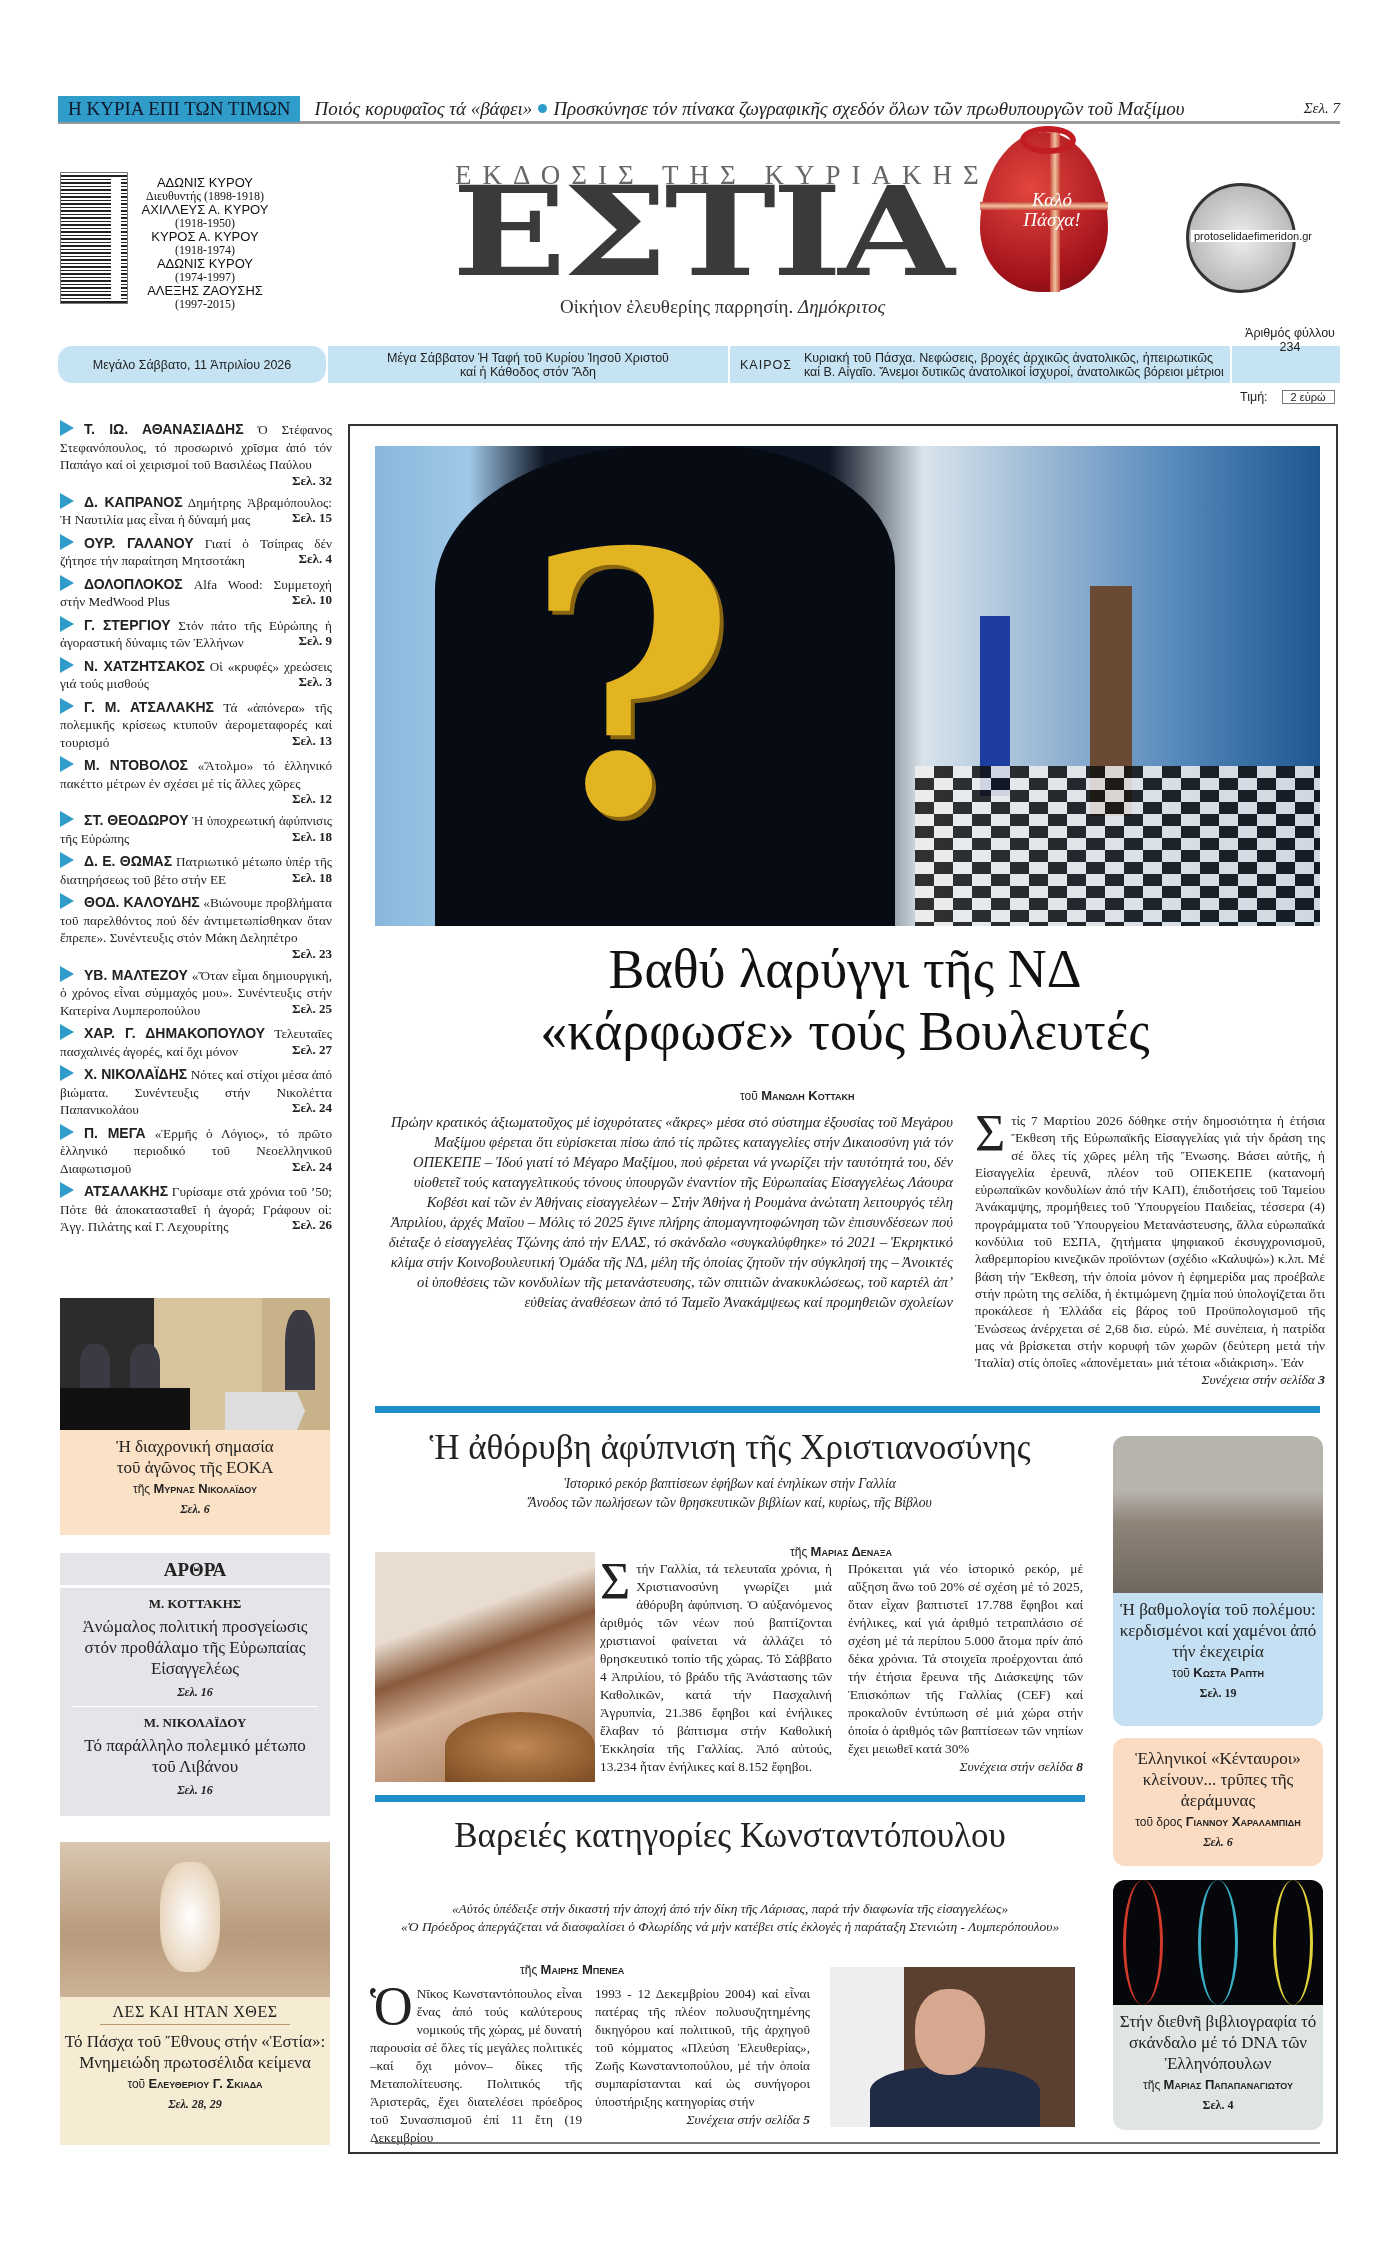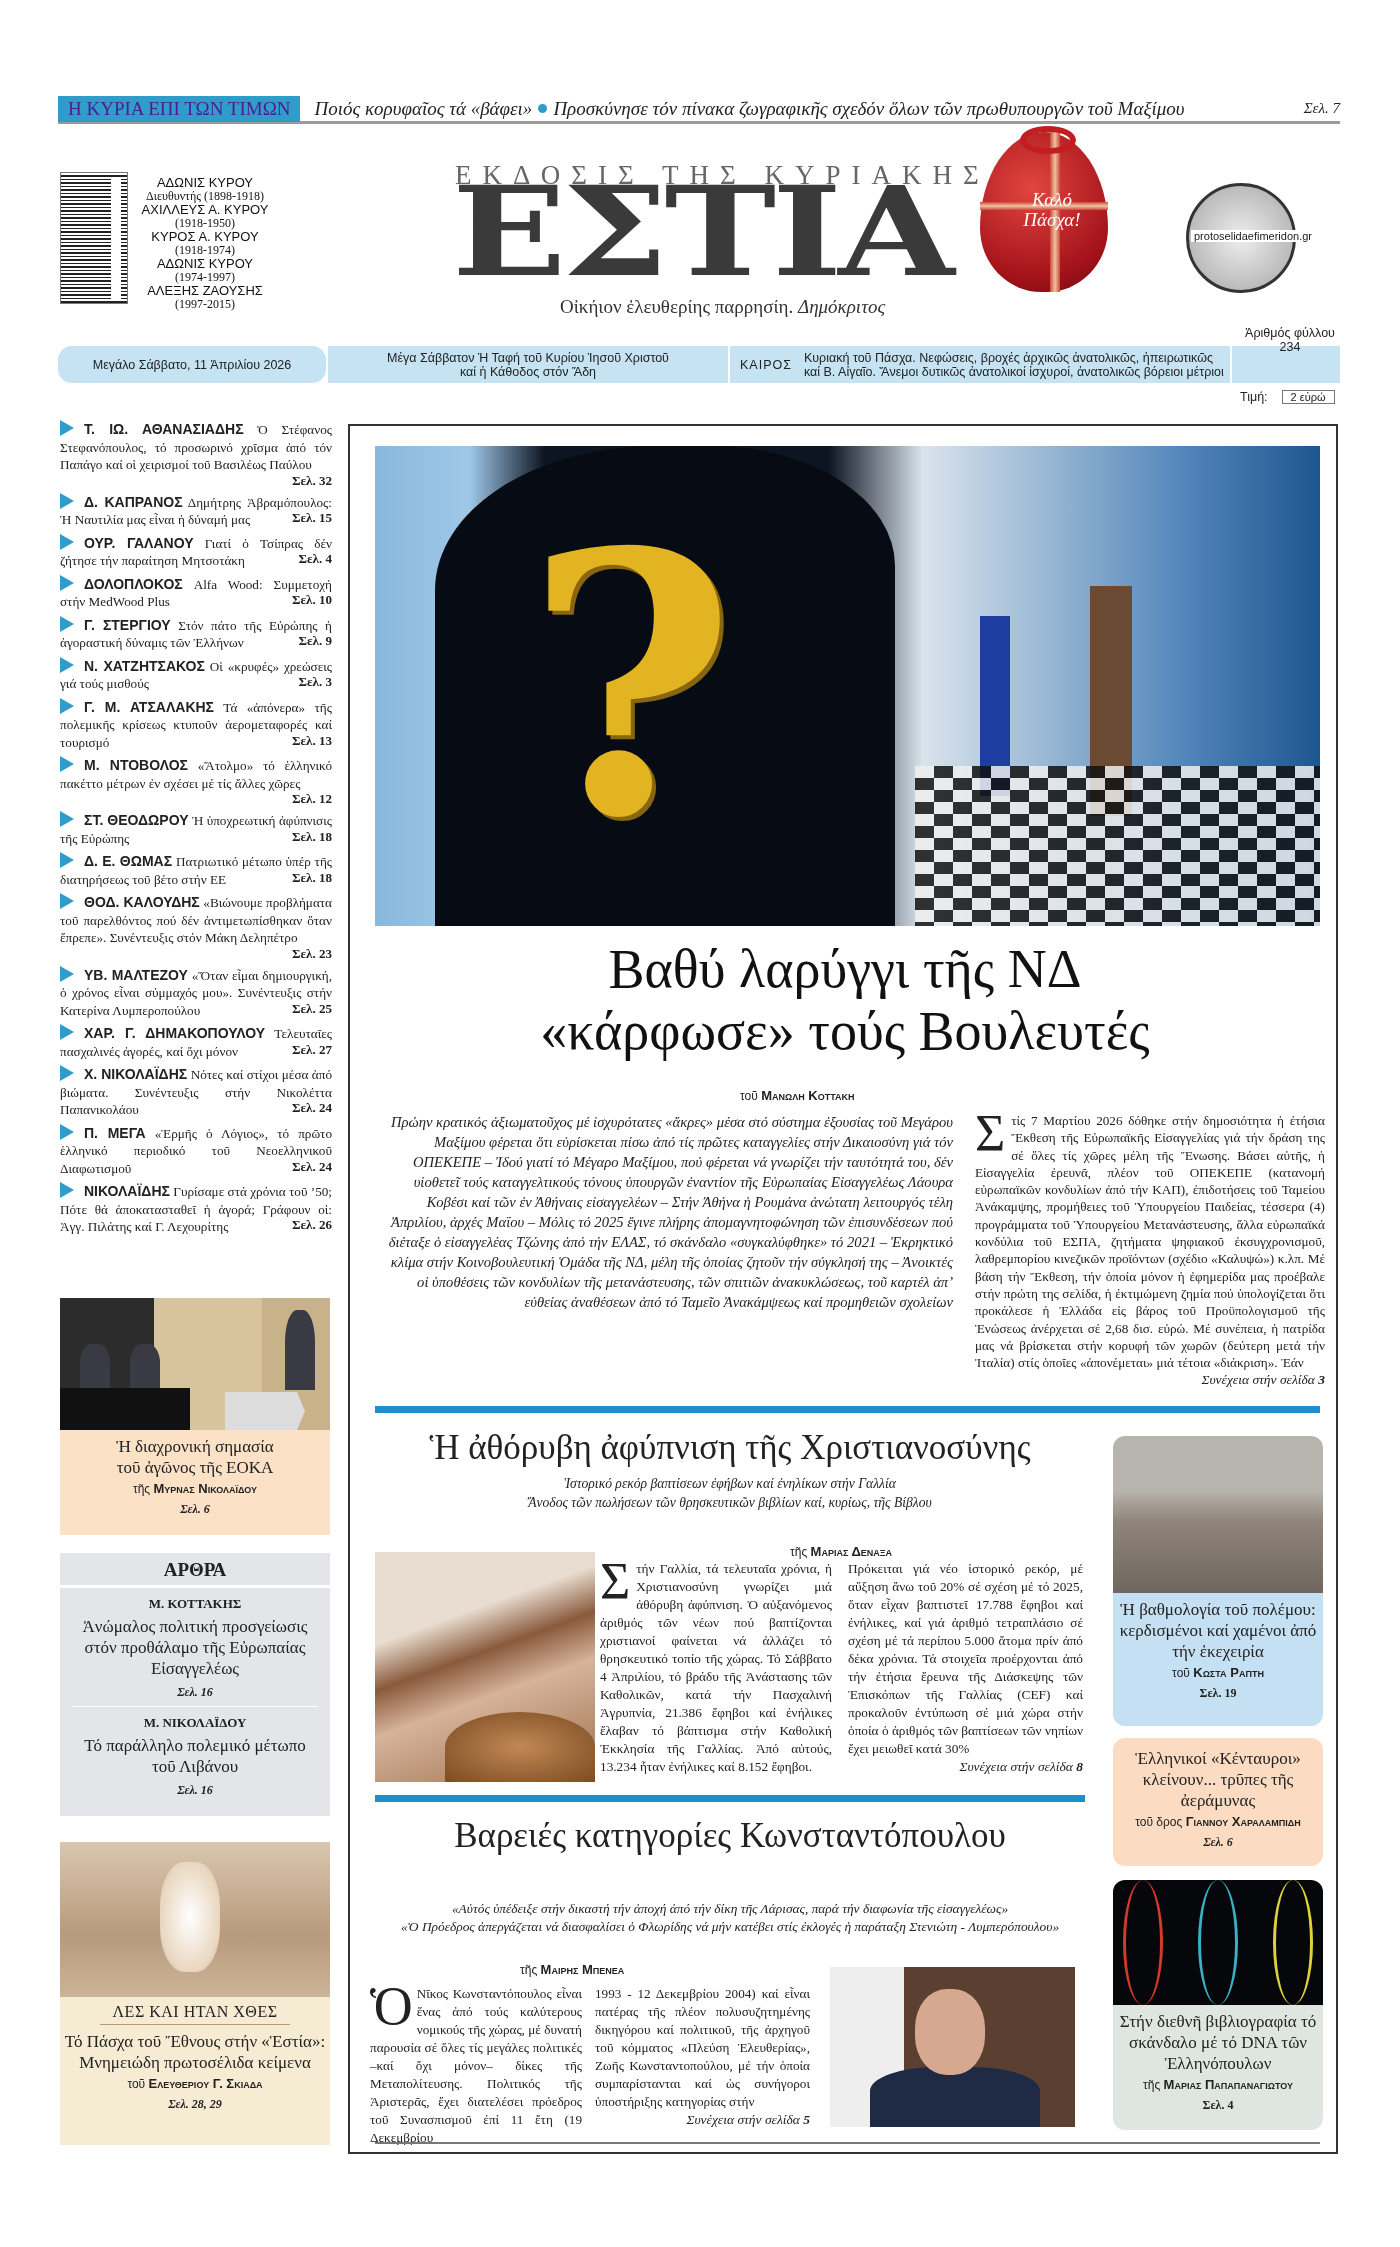--- a/index.html
+++ b/index.html
@@ -1,21 +1,21 @@
 <!DOCTYPE html>
 <html><head>
 <meta charset="utf-8">
 <style>
   * { box-sizing: border-box; margin: 0; padding: 0; }
   body { width: 1400px; height: 2247px; background: #fff; font-family: "Liberation Serif", serif; color: #222; position: relative; overflow: hidden; }
   .abs { position: absolute; }
 
   
   .topstrip { left: 58px; top: 96px; width: 1282px; height: 28px; border-bottom: 3px solid #9a9a9a; display: flex; align-items: center; }
-  .topstrip .tag { background: #2f9cc9; color: #4c1d95; font-size: 19px; padding: 2px 10px; height: 26px; line-height: 22px; white-space: nowrap; }
+  .topstrip .tag { background: #2f9cc9; color: #0f172a; font-size: 19px; padding: 2px 10px; height: 26px; line-height: 22px; white-space: nowrap; }
   .topstrip .teaser { font-style: italic; font-size: 19px; margin-left: 14px; white-space: nowrap; }
   .topstrip .dot { display: inline-block; width: 9px; height: 9px; border-radius: 50%; background: #2f9cc9; margin: 0 6px; vertical-align: middle; }
   .topstrip .page { margin-left: auto; font-style: italic; font-size: 15px; }
 
   
   .barcode { left: 60px; top: 172px; width: 68px; height: 132px; border: 1px solid #777; background: repeating-linear-gradient(0deg, #222 0 2px, #fff 2px 4px, #222 4px 5px, #fff 5px 7px); }
   .barcode .bc-inner { position:absolute; right: 6px; top: 4px; bottom: 4px; width: 10px; background:#fff; }
   .founders { left: 140px; top: 176px; width: 130px; text-align: center; font-family: "Liberation Sans", sans-serif; font-size: 13px; line-height: 13.5px; color: #111; }
   .founders .yr { font-family: "Liberation Serif", serif; font-size: 12px; }
   .kicker { left: 455px; top: 160px; font-size: 27px; letter-spacing: 11px; color: #666; }
@@ -192,21 +192,21 @@
   <div class="teaser-item"><span class="arrow"></span><span class="author">Ν. ΧΑΤΖΗΤΣΑΚΟΣ</span> <span>Οἱ «κρυφές» χρεώσεις γιά τούς μισθούς</span> <span class="pg inline">Σελ. 3</span></div>
   <div class="teaser-item"><span class="arrow"></span><span class="author">Γ. Μ. ΑΤΣΑΛΑΚΗΣ</span> <span>Τά «ἀπόνερα» τῆς πολεμικῆς κρίσεως κτυποῦν ἀερομεταφορές καί τουρισμό</span> <span class="pg inline">Σελ. 13</span></div>
   <div class="teaser-item"><span class="arrow"></span><span class="author">Μ. ΝΤΟΒΟΛΟΣ</span> <span>«Ἄτολμο» τό ἑλληνικό πακέττο μέτρων ἐν σχέσει μέ τίς ἄλλες χῶρες</span><span class="pg">Σελ. 12</span></div>
   <div class="teaser-item"><span class="arrow"></span><span class="author">ΣΤ. ΘΕΟΔΩΡΟΥ</span> <span>Ἡ ὑποχρεωτική ἀφύπνισις τῆς Εὐρώπης</span> <span class="pg inline">Σελ. 18</span></div>
   <div class="teaser-item"><span class="arrow"></span><span class="author">Δ. Ε. ΘΩΜΑΣ</span> <span>Πατριωτικό μέτωπο ὑπέρ τῆς διατηρήσεως τοῦ βέτο στήν ΕΕ</span> <span class="pg inline">Σελ. 18</span></div>
   <div class="teaser-item"><span class="arrow"></span><span class="author">ΘΟΔ. ΚΑΛΟΥΔΗΣ</span> <span>«Βιώνουμε προβλήματα τοῦ παρελθόντος πού δέν ἀντιμετωπίσθηκαν ὅταν ἔπρεπε». Συνέντευξις στόν Μάκη Δεληπέτρο</span><span class="pg">Σελ. 23</span></div>
   <div class="teaser-item"><span class="arrow"></span><span class="author">ΥΒ. ΜΑΛΤΕΖΟΥ</span> <span>«Ὅταν εἶμαι δημιουργική, ὁ χρόνος εἶναι σύμμαχός μου». Συνέντευξις στήν Κατερίνα Λυμπεροπούλου</span> <span class="pg inline">Σελ. 25</span></div>
   <div class="teaser-item"><span class="arrow"></span><span class="author">ΧΑΡ. Γ. ΔΗΜΑΚΟΠΟΥΛΟΥ</span> <span>Τελευταῖες πασχαλινές ἀγορές, καί ὄχι μόνον</span> <span class="pg inline">Σελ. 27</span></div>
   <div class="teaser-item"><span class="arrow"></span><span class="author">Χ. ΝΙΚΟΛΑΪΔΗΣ</span> <span>Νότες καί στίχοι μέσα ἀπό βιώματα. Συνέντευξις στήν Νικολέττα Παπανικολάου</span> <span class="pg inline">Σελ. 24</span></div>
   <div class="teaser-item"><span class="arrow"></span><span class="author">Π. ΜΕΓΑ</span> <span>«Ἑρμῆς ὁ Λόγιος», τό πρῶτο ἑλληνικό περιοδικό τοῦ Νεοελληνικοῦ Διαφωτισμοῦ</span> <span class="pg inline">Σελ. 24</span></div>
-  <div class="teaser-item"><span class="arrow"></span><span class="author">ΝΙΚΟΛΑΪΔΗΣ</span> <span>Γυρίσαμε στά χρόνια τοῦ ’50; Πότε θά ἀποκατασταθεῖ ἡ ἀγορά; Γράφουν οἱ: Ἀγγ. Πιλάτης καί Γ. Λεχουρίτης</span> <span class="pg inline">Σελ. 26</span></div>
+  <div class="teaser-item"><span class="arrow"></span><span class="author">ΑΤΣΑΛΑΚΗΣ</span> <span>Γυρίσαμε στά χρόνια τοῦ ’50; Πότε θά ἀποκατασταθεῖ ἡ ἀγορά; Γράφουν οἱ: Ἀγγ. Πιλάτης καί Γ. Λεχουρίτης</span> <span class="pg inline">Σελ. 26</span></div>
 </div>
 
 <div class="abs eoka-photo">
   <div class="fig" style="left:20px"></div>
     <div class="fig" style="left:70px"></div>
     <div class="fig" style="left:225px;height:80px"></div>
   <div class="desk"></div>
     <div class="podium"></div>
 </div>
 <div class="box eoka">

